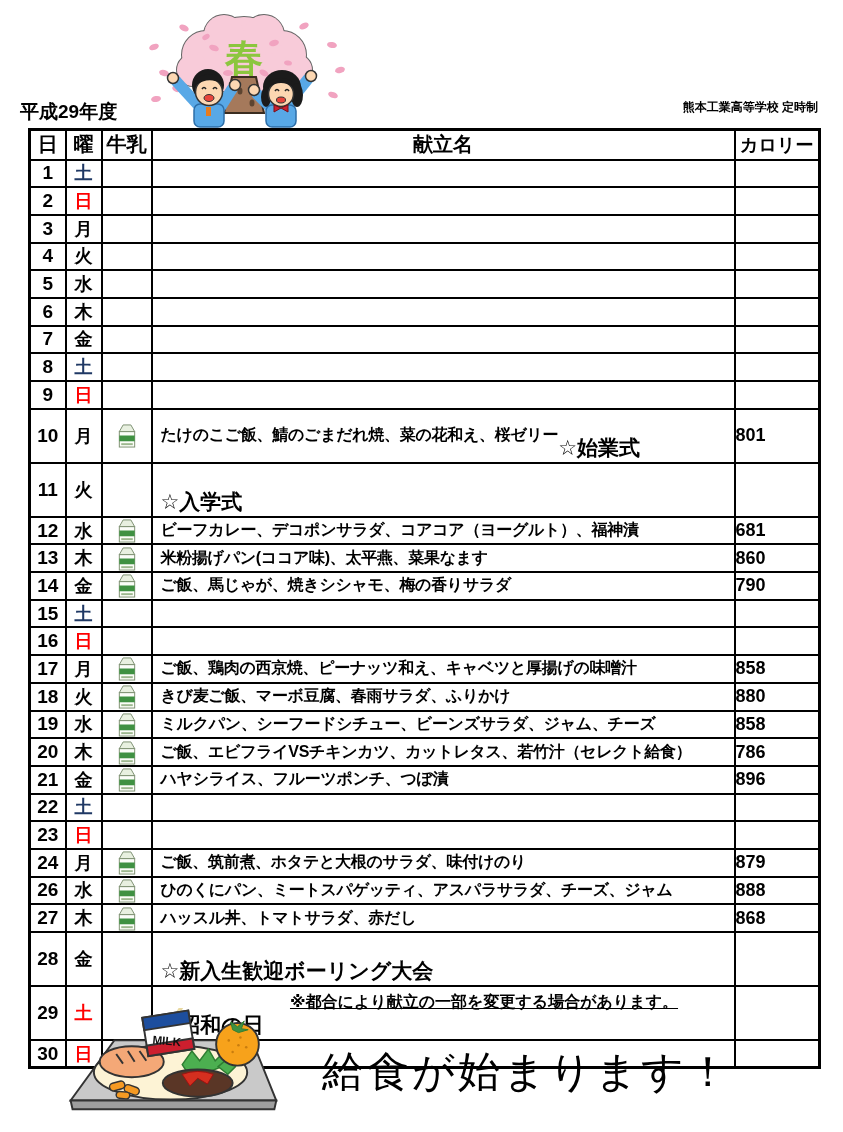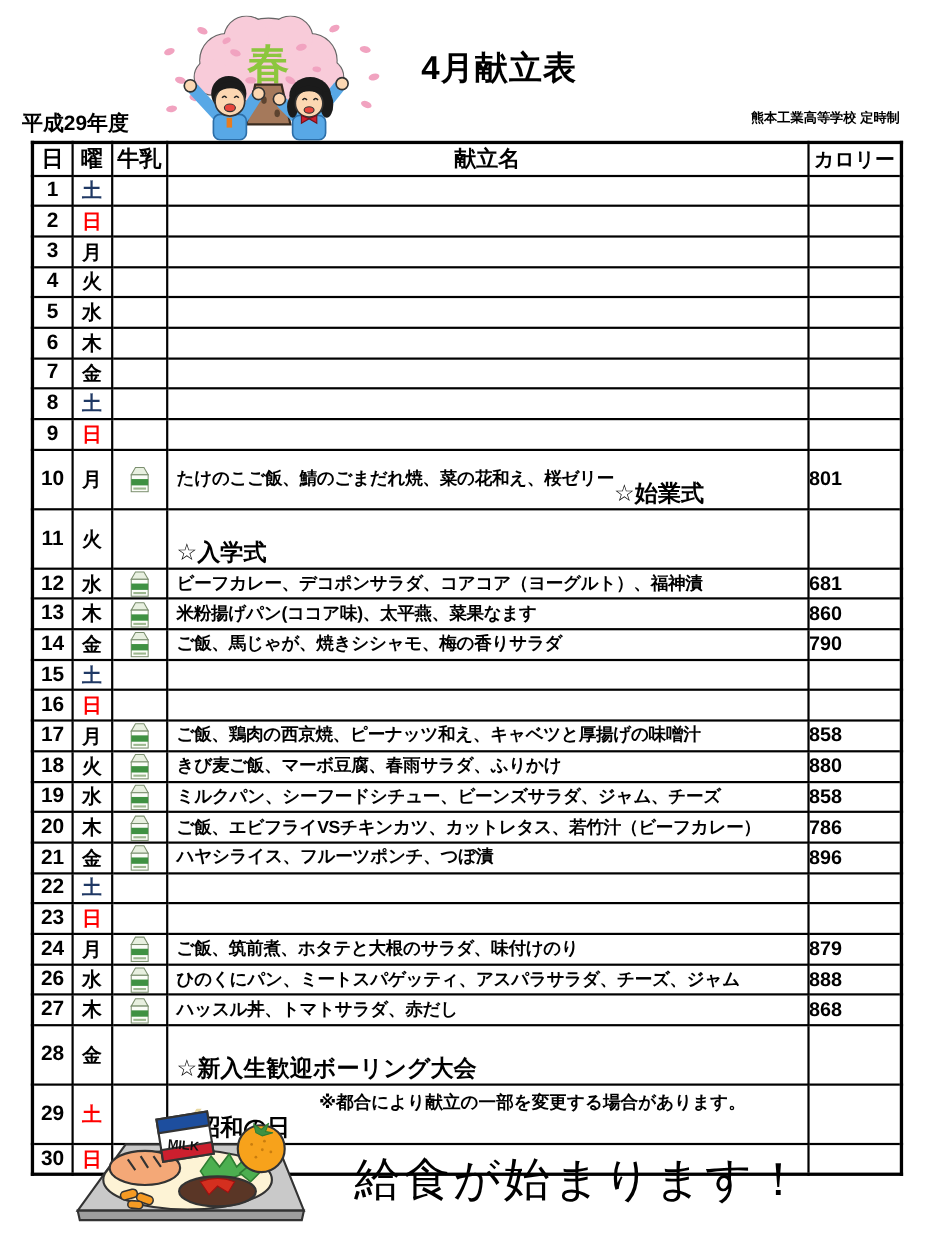--- a/index.html
+++ b/index.html
@@ -31,21 +31,21 @@
   .milk-wrap{display:inline-block;width:22px;height:25px;vertical-align:middle;}
   td.c-menu .cellflex{
     display:flex;align-items:center;
     padding:0 6px 0 8px;height:100%;
   }
   .menu-text{font-size:16px;font-weight:bold;white-space:nowrap;letter-spacing:-0.3px;}
   .event-text{font-size:21px;font-weight:bold;white-space:nowrap;margin-right:20px;margin-top:24px;}
   td.c-kcal{font-size:18px;font-weight:bold;}
   
   .note{position:absolute;left:150px;top:992px;width:668px;text-align:center;
-        font-size:16px;font-weight:bold;}
+        font-size:16px;font-weight:bold;text-decoration:underline;}
   .tray-art{position:absolute;left:58px;top:1008px;width:228px;height:122px;}
   .banner{position:absolute;left:322px;top:1044px;font-size:42px;font-weight:normal;
           letter-spacing:3px;}
 </style>
 </head>
 <body>
 
 <div class="page">
 
   <svg class="spring-art" viewBox="0 0 215 112">
@@ -122,21 +122,20 @@
       <circle cx="145" cy="79" r="12.5" fill="#fcd7b2" stroke="#333" stroke-width="1.5"></circle>
       <path d="M133,72 q12,-8 24,0 l0,-5 q-12,-8 -24,0 z" fill="#1b1b1b"></path>
       <path d="M139,76 q2,-3 4,0" stroke="#222" stroke-width="1.5" fill="none"></path>
       <path d="M149,76 q2,-3 4,0" stroke="#222" stroke-width="1.5" fill="none"></path>
       <ellipse cx="145" cy="85" rx="4.5" ry="3" fill="#e8453c" stroke="#333" stroke-width="1"></ellipse>
       <polygon points="138,90 145,93 138,97" fill="#cc2030" stroke="#7a1018" stroke-width="1"></polygon>
       <polygon points="152,90 145,93 152,97" fill="#cc2030" stroke="#7a1018" stroke-width="1"></polygon>
     </g>
   </svg>
 
-  <div class="title">4月献立表</div>
   <div class="year-label">平成29年度</div>
   <div class="school-label">熊本工業高等学校 定時制</div>
 
   <table class="menu">
     <colgroup>
       <col style="width:36px">
         <col style="width:36px">
         <col style="width:50px">
       <col style="width:583px">
         <col style="width:85px">
@@ -558,21 +557,21 @@
           <svg viewBox="0 0 22 26" width="22" height="25">
             <polygon points="3,9 7,2 15,2 19,9" fill="#e8f0e0" stroke="#7b8f6f" stroke-width="1"></polygon>
             <rect x="3" y="9" width="16" height="16" fill="#fbfdf8" stroke="#7b8f6f" stroke-width="1"></rect>
             <rect x="3" y="13" width="16" height="6" fill="#3f9142"></rect>
             <rect x="5" y="21" width="12" height="2" fill="#9db88f"></rect>
           </svg>
         </span>
       </td>
       <td class="c-menu">
         <div class="cellflex">
-          <span class="menu-text">ご飯、エビフライVSチキンカツ、カットレタス、若竹汁（ビーフカレー）</span>
+          <span class="menu-text">ご飯、エビフライVSチキンカツ、カットレタス、若竹汁（セレクト給食）</span>
           <span class="event-text"></span>
         </div>
       </td>
       <td class="c-kcal"><span>786</span></td>
     </tr>
         <tr>
       <td class="c-day"><span>21</span></td>
       <td class="c-wd"><span style="color: rgb(0, 0, 0);">金</span></td>
       <td class="c-milk">
         <span class="milk-wrap">

